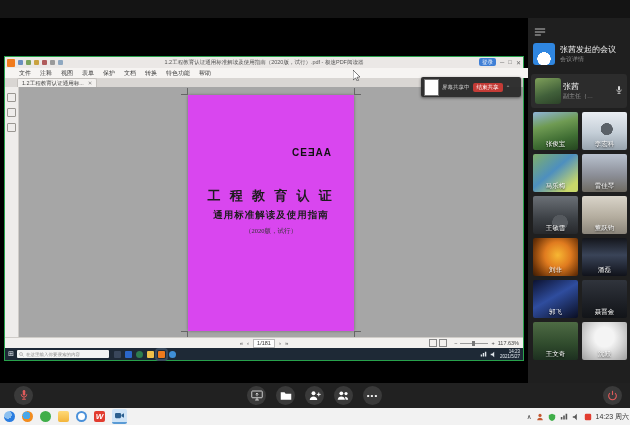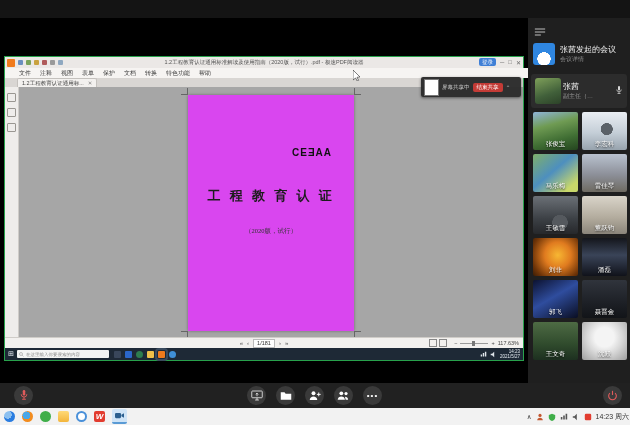--- a/index.html
+++ b/index.html
@@ -172,20 +172,21 @@
         </div>
 
       <div class="docarea">
         <div class="page">
           <span class="crop tl"></span>
             <span class="crop tr"></span>
             <span class="crop bl"></span>
             <span class="crop br"></span>
           <div class="doc-logo">CEƎAA</div>
           <div class="doc-title">工 程 教 育 认 证</div>
+          <div class="doc-sub">通用标准解读及使用指南</div>
           <div class="doc-ed">（2020版，试行）</div>
         </div>
       </div>
 
       <div class="pdf-status">
         <div class="nav-mid">
           <span>«</span>
           <span>‹</span>
           <span class="pagebox">1/181</span>
           <span>›</span>

